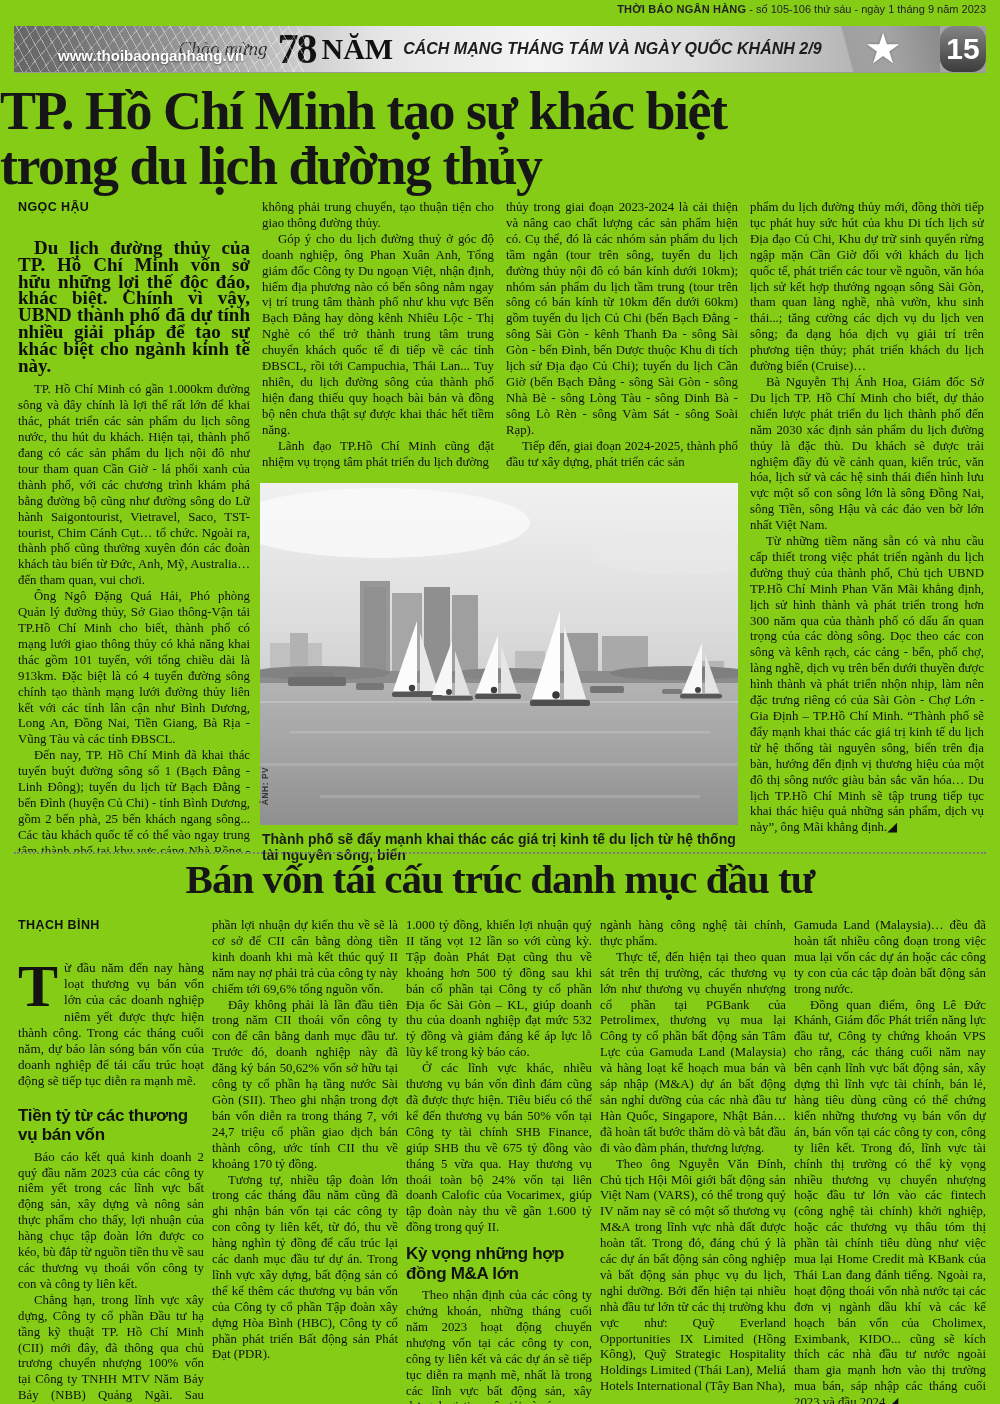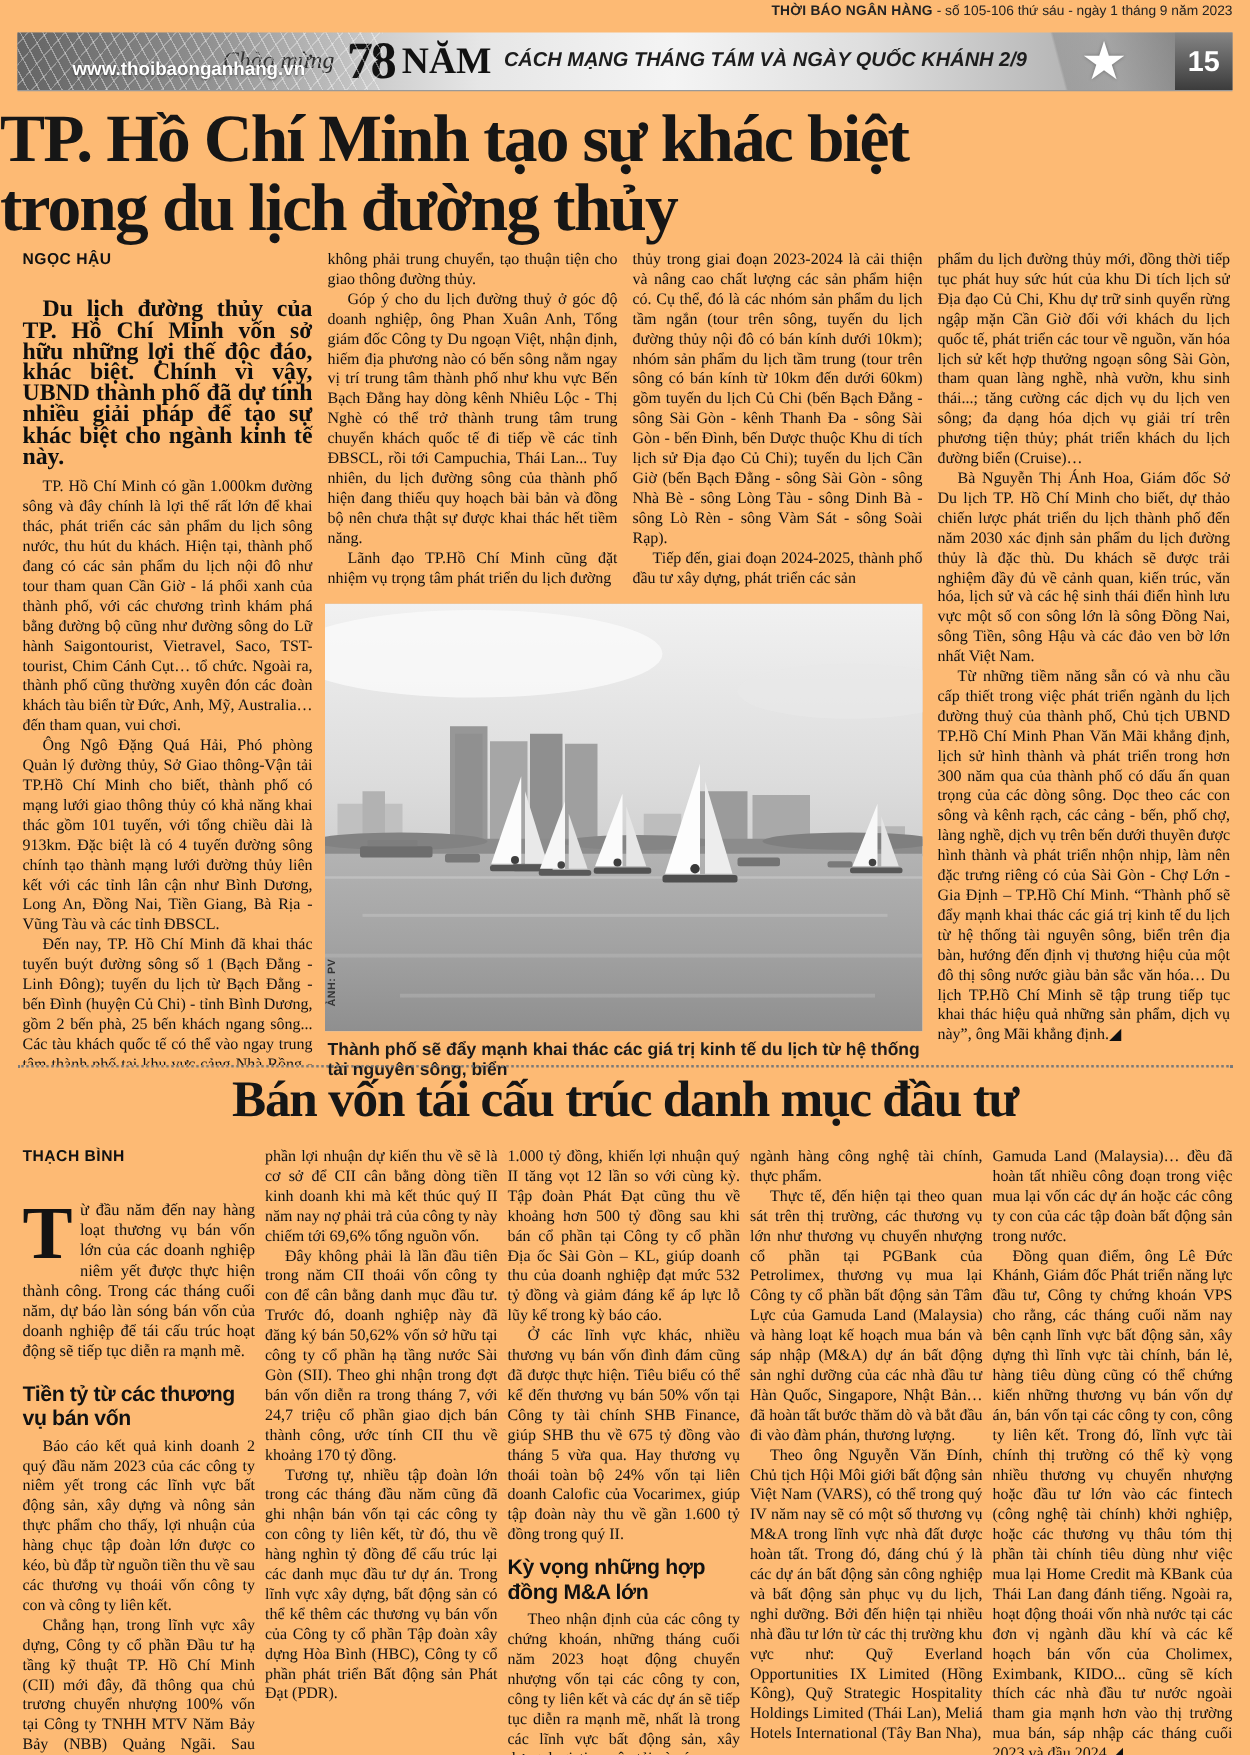--- a/index.html
+++ b/index.html
@@ -1,16 +1,16 @@
 <!DOCTYPE html>
 <html><head>
 <meta charset="utf-8">
 <style>
   html,body{margin:0;padding:0;background:#e9e9e9;}
-  .page{position:relative;width:1000px;height:1404px;background:#fdba74;margin:0 auto;overflow:hidden;
+  .page{position:relative;width:1000px;height:1404px;background:#84cc16;margin:0 auto;overflow:hidden;
         font-family:"Liberation Serif",serif;color:#141414;}
   
   .topline{position:absolute;top:3px;right:14px;font-family:"Liberation Sans",sans-serif;font-size:11px;color:#222;white-space:nowrap;}
   .topline .paper{font-weight:bold;letter-spacing:.2px;}
   .banner{position:absolute;left:14px;right:14px;top:26px;height:46px;
           background:linear-gradient(90deg,#8a8a8a 0%,#a5a5a5 16%,#e6e6e6 38%,#f4f4f4 54%,#dedede 70%,#b7b7b7 86%,#9d9d9d 100%);
           display:flex;align-items:center;justify-content:center;gap:10px;box-shadow:0 1px 0 #999;}
   .fireworks{position:absolute;left:0;top:0;height:100%;width:30%;pointer-events:none;
           background:
             repeating-linear-gradient(62deg,transparent 0 7px,rgba(255,255,255,.38) 7px 8px),
@@ -19,22 +19,22 @@
   .site{position:absolute;left:44px;bottom:8px;color:#fff;font-family:"Liberation Sans",sans-serif;
         font-weight:bold;font-size:15px;text-shadow:0 1px 2px rgba(0,0,0,.55);}
   .greet{font-style:italic;font-size:19px;color:#232323;}
   .big78{font-weight:bold;font-size:42px;letter-spacing:-2px;line-height:40px;color:#111;}
   .namlbl{font-weight:bold;font-size:30px;color:#111;margin-left:-4px;}
   .slogan{font-family:"Liberation Sans",sans-serif;font-weight:bold;font-style:italic;font-size:16px;color:#1d1d1d;}
   .star{position:absolute;right:84px;top:-2px;font-size:42px;color:#fff;text-shadow:0 0 3px rgba(0,0,0,.35);}
   .flagbg{position:absolute;right:46px;top:0;width:210px;height:100%;pointer-events:none;
         background:linear-gradient(75deg,transparent 55%,rgba(130,130,130,.45) 56%,rgba(150,150,150,.45) 75%,rgba(110,110,110,.5));}
   .pagebox{position:absolute;right:0;top:0;bottom:0;width:46px;background:linear-gradient(#858585,#3c3c3c);
-        color:#fff;font-family:"Liberation Sans",sans-serif;font-weight:bold;font-size:23px;
-        display:flex;align-items:center;justify-content:center;}
+        color:#fff;font-family:"Liberation Sans",sans-serif;font-weight:bold;font-size:30px;
+        display:flex;align-items:center;justify-content:center;border-radius:14px;}
   
   .h1{position:absolute;top:84px;left:0;width:100%;text-align:left;font-weight:bold;
       font-size:54px;line-height:55px;letter-spacing:-1.5px;color:#161616;margin:0;}
   .col{position:absolute;overflow:hidden;}
   .byline{font-family:"Liberation Sans",sans-serif;font-weight:bold;font-size:12.5px;letter-spacing:.4px;color:#111;}
   p.body{margin:0;font-size:12.8px;line-height:15.9px;text-align:justify;text-indent:16px;color:#101010;}
   p.body.cont{text-indent:0;}
   p.lead1{margin:26px 0 8px 0;font-weight:bold;font-size:19px;line-height:16.8px;text-align:justify;text-indent:16px;color:#0e0e0e;}
   .a1c{top:200px;height:652px;width:232px;}
   .short{height:281px;}

